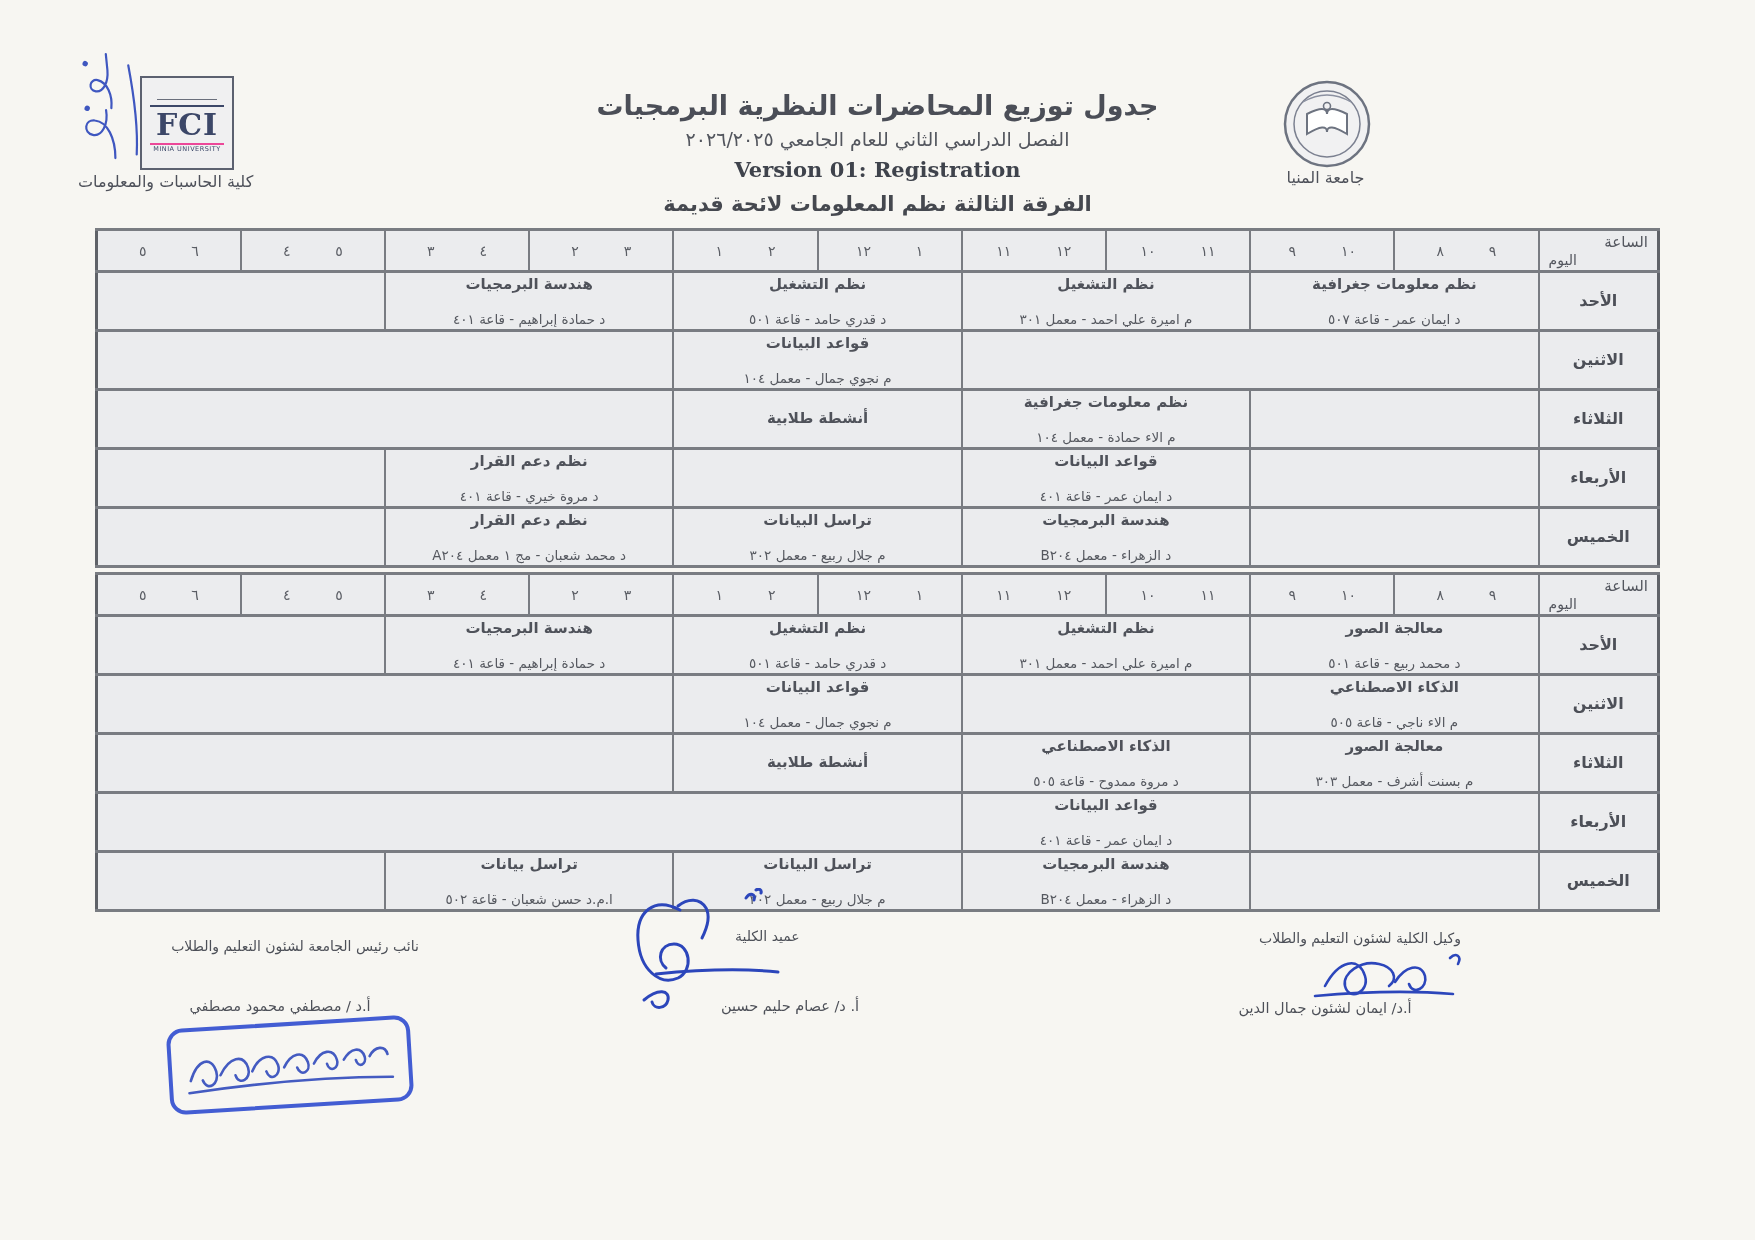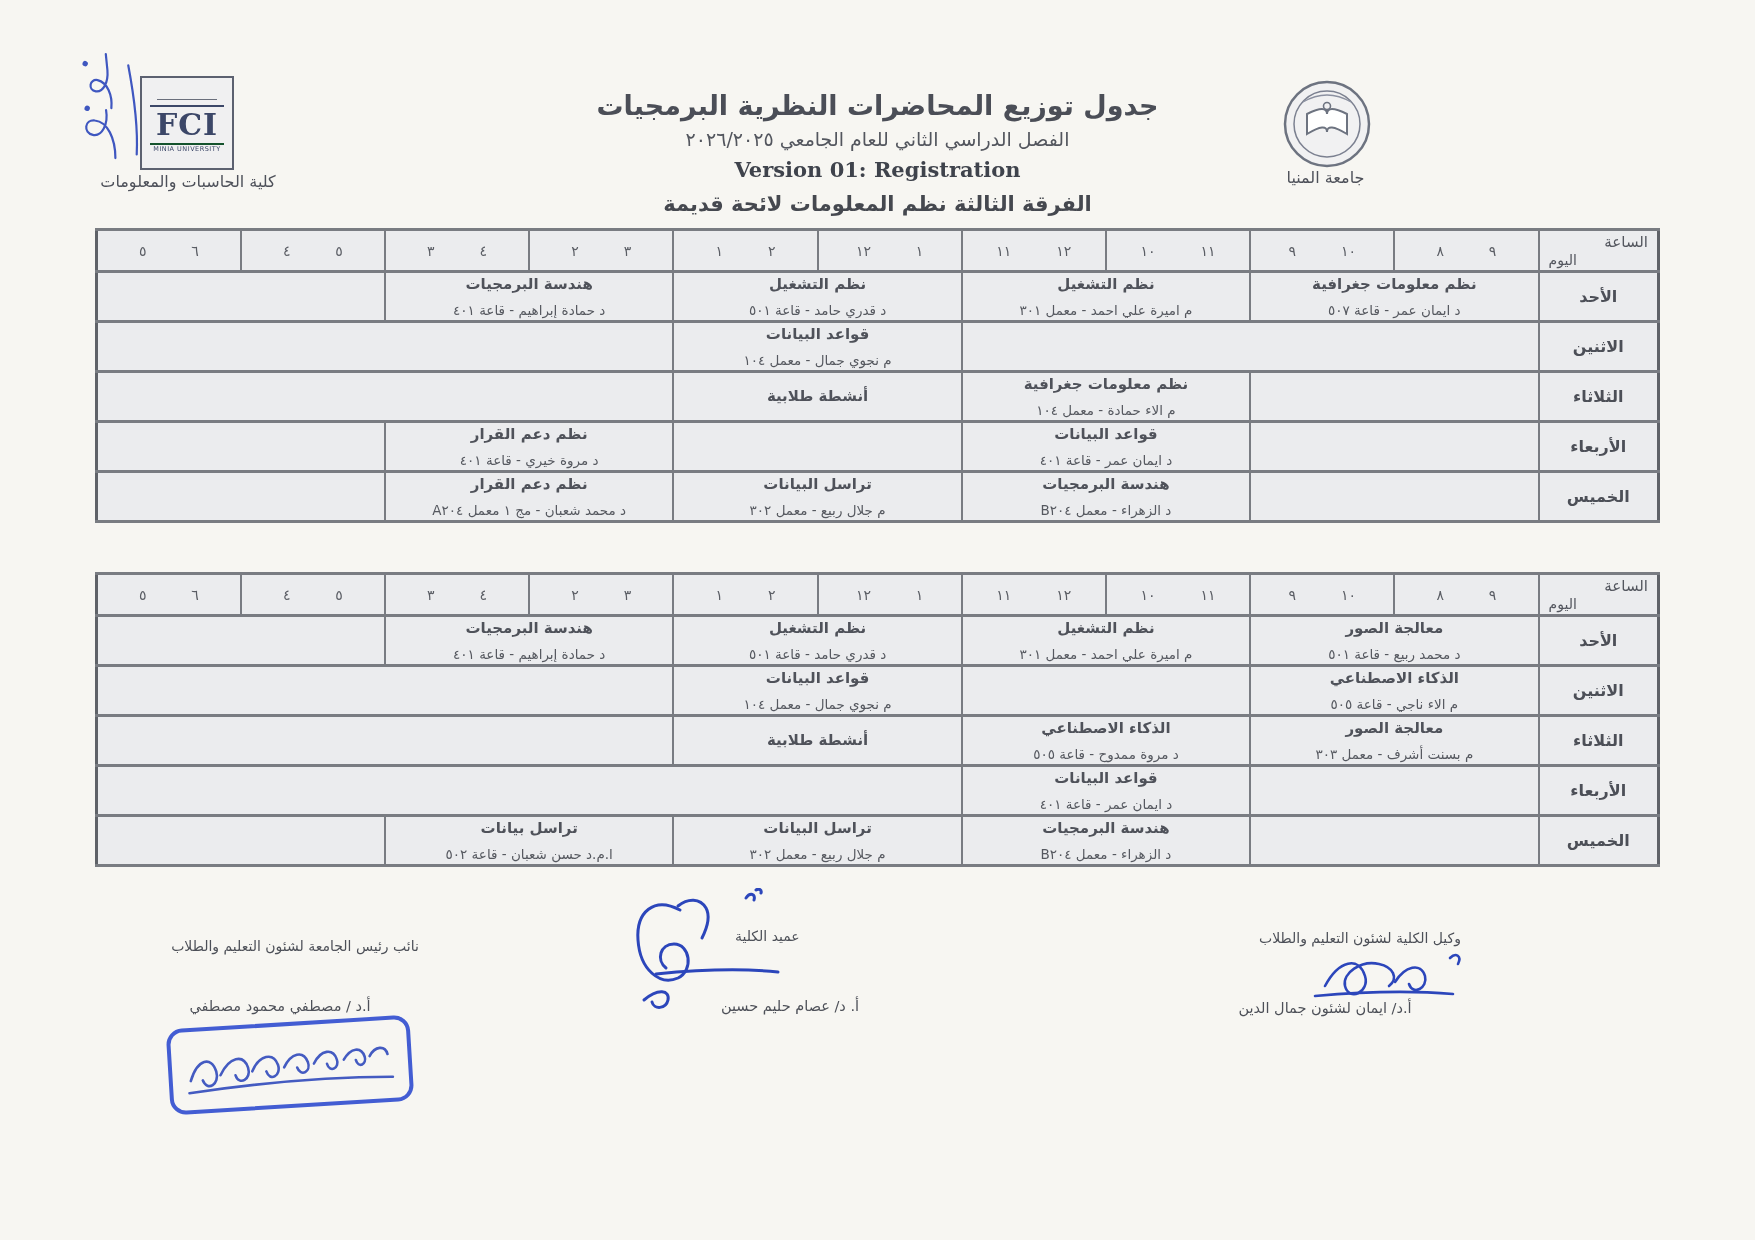--- a/index.html
+++ b/index.html
@@ -15,24 +15,24 @@
   .title-main{top:90px;font-size:27px;font-weight:bold;color:#4b4e57;letter-spacing:.5px;}
   .title-sub{top:128px;font-size:19px;color:#53565e;}
   .title-version{top:157px;font-size:21px;font-weight:bold;color:#3f434c;font-family:"DejaVu Serif",serif;}
   .table-title{font-size:21px;font-weight:bold;color:#45484f;}
   .tt1{top:192px;} .tt2{top:538px;margin-top:40px;}
 
   
   .fci-logo{left:140px;top:76px;width:94px;height:94px;border:2px solid #5c6170;background:#f0f0f1;
     display:flex;flex-direction:column;align-items:center;justify-content:center;box-sizing:border-box;}
   .fci-letters{font-size:30px;font-weight:bold;color:#3c4768;letter-spacing:1px;font-family:"DejaVu Serif",serif;
-    border-top:2px solid #3c4768;border-bottom:2px solid #14532d;padding:3px 6px;line-height:1;}
+    border-top:2px solid #3c4768;border-bottom:2px solid #ec4899;padding:3px 6px;line-height:1;}
   .fci-caption{font-size:6.5px;color:#3c4768;letter-spacing:.5px;}
   .fci-topline{width:60px;height:6px;border-bottom:1.5px solid #6a6f7c;margin-bottom:5px;}
-  .faculty-label{left:78px;top:172px;width:220px;text-align:center;font-size:16px;color:#4e515a;}
+  .faculty-label{left:78px;top:172px;width:220px;text-align:left;font-size:16px;color:#4e515a;}
   .univ-logo{left:1283px;top:80px;}
   .univ-label{left:1238px;top:168px;width:175px;text-align:center;font-size:16px;color:#4e515a;}
 
   
   .twrap1{left:95px;top:228px;}
   .twrap2{left:95px;top:572px;}
   table.sched{border-collapse:collapse;width:1565px;table-layout:fixed;border:3px solid #5f6268;}
   .sched th,.sched td{
     border:2px solid #797c82;border-top-width:3px;border-bottom-width:3px;
     background:#ebecee;text-align:center;vertical-align:middle;padding:2px 4px;box-sizing:border-box;
@@ -40,21 +40,21 @@
   .sched col.day-col{width:120px;}
   .sched thead th{height:42px;}
   .sched tbody th,.sched tbody td{height:48px;}
   .t2 tbody th,.t2 tbody td{height:46px;}
   th.slot{font-size:14px;font-weight:normal;color:#5a5d64;white-space:pre;letter-spacing:2px;word-spacing:18px;}
   th.corner{padding:2px 9px;font-weight:normal;}
   th.corner .ct{display:block;text-align:right;font-size:15px;color:#53565e;}
   th.corner .cb{display:block;text-align:left;font-size:14px;color:#53565e;border-top:1px solid transparent;}
   th.day{font-size:16px;font-weight:bold;color:#4c4f57;}
   td .course{font-size:15px;font-weight:600;color:#4f525a;line-height:1.25;}
-  td .teacher{font-size:13.5px;color:#55585f;margin-top:8px;line-height:1.2;}
+  td .teacher{font-size:13.5px;color:#55585f;margin-top:17px;line-height:1.2;}
 
   
   .sig-title{font-size:14px;color:#4d5058;}
   .sig-name{font-size:14.5px;color:#4d5058;}
   .f-right-title{left:1250px;top:930px;width:220px;text-align:center;}
   .f-right-name{left:1215px;top:1000px;width:220px;text-align:center;}
   .f-center-title{left:735px;top:928px;width:120px;text-align:left;}
   .f-center-name{left:680px;top:998px;width:220px;text-align:center;}
   .f-left-title{left:150px;top:938px;width:290px;text-align:center;}
   .f-left-name{left:160px;top:998px;width:240px;text-align:center;}

